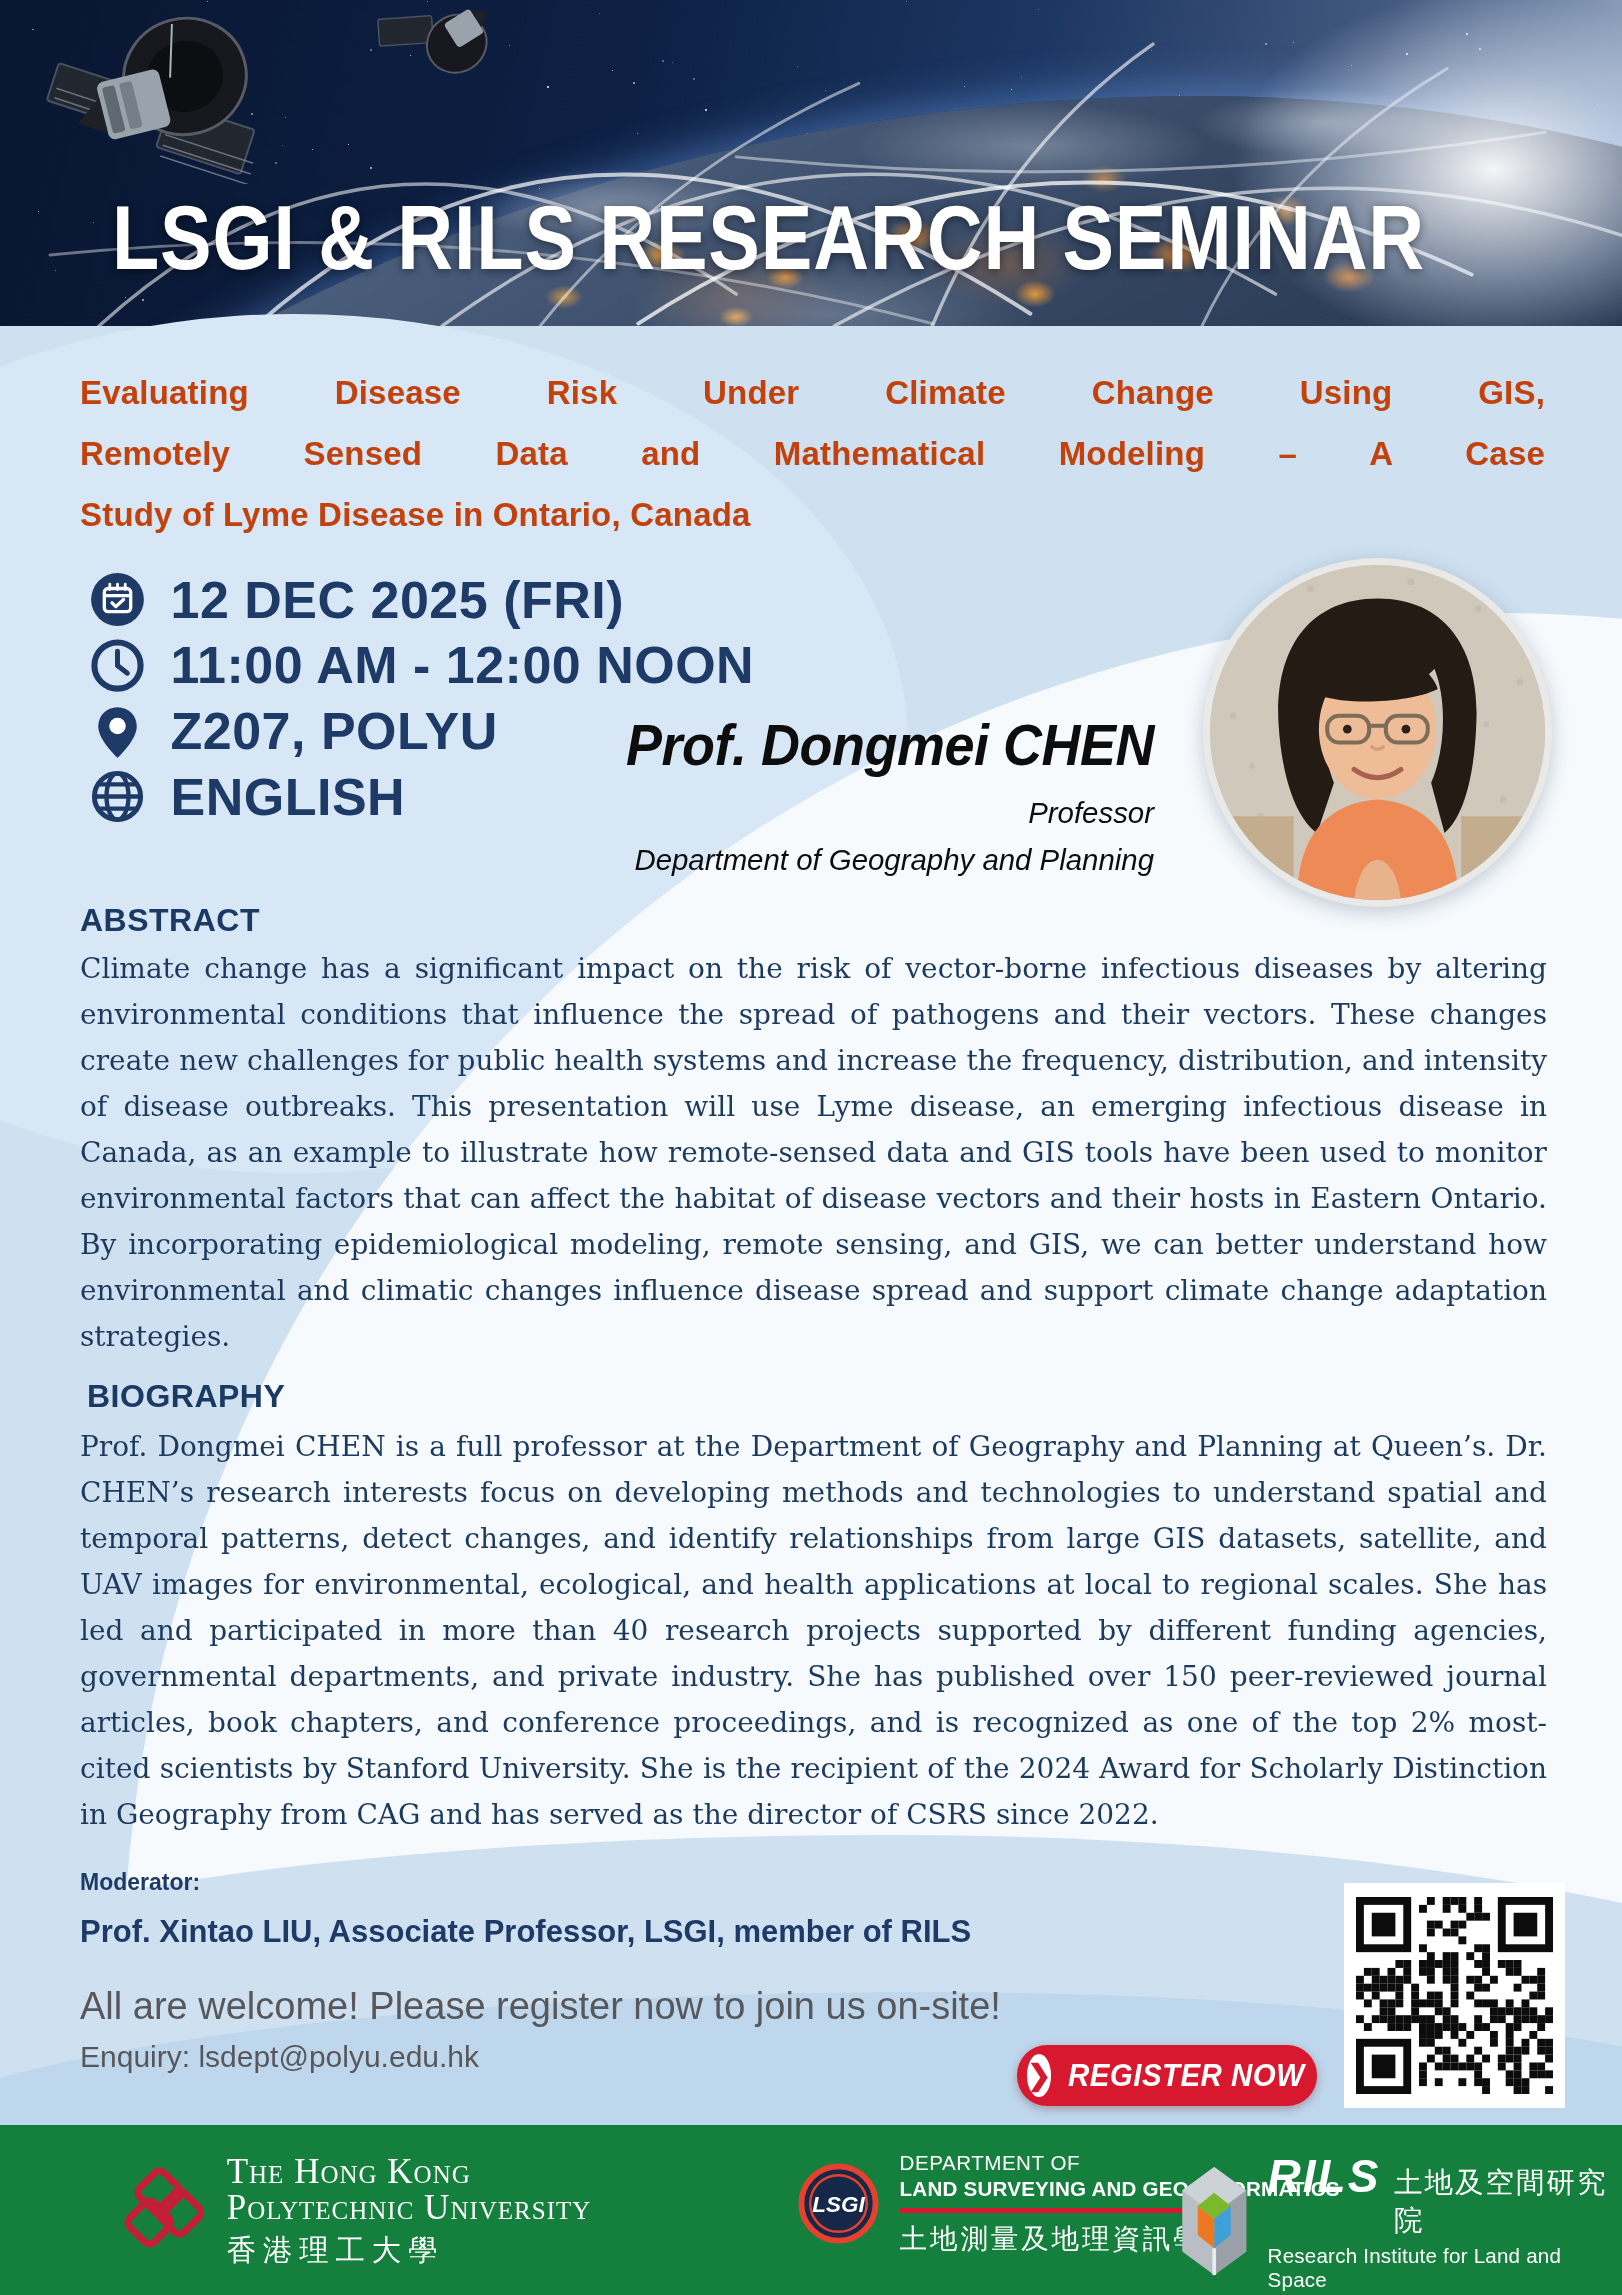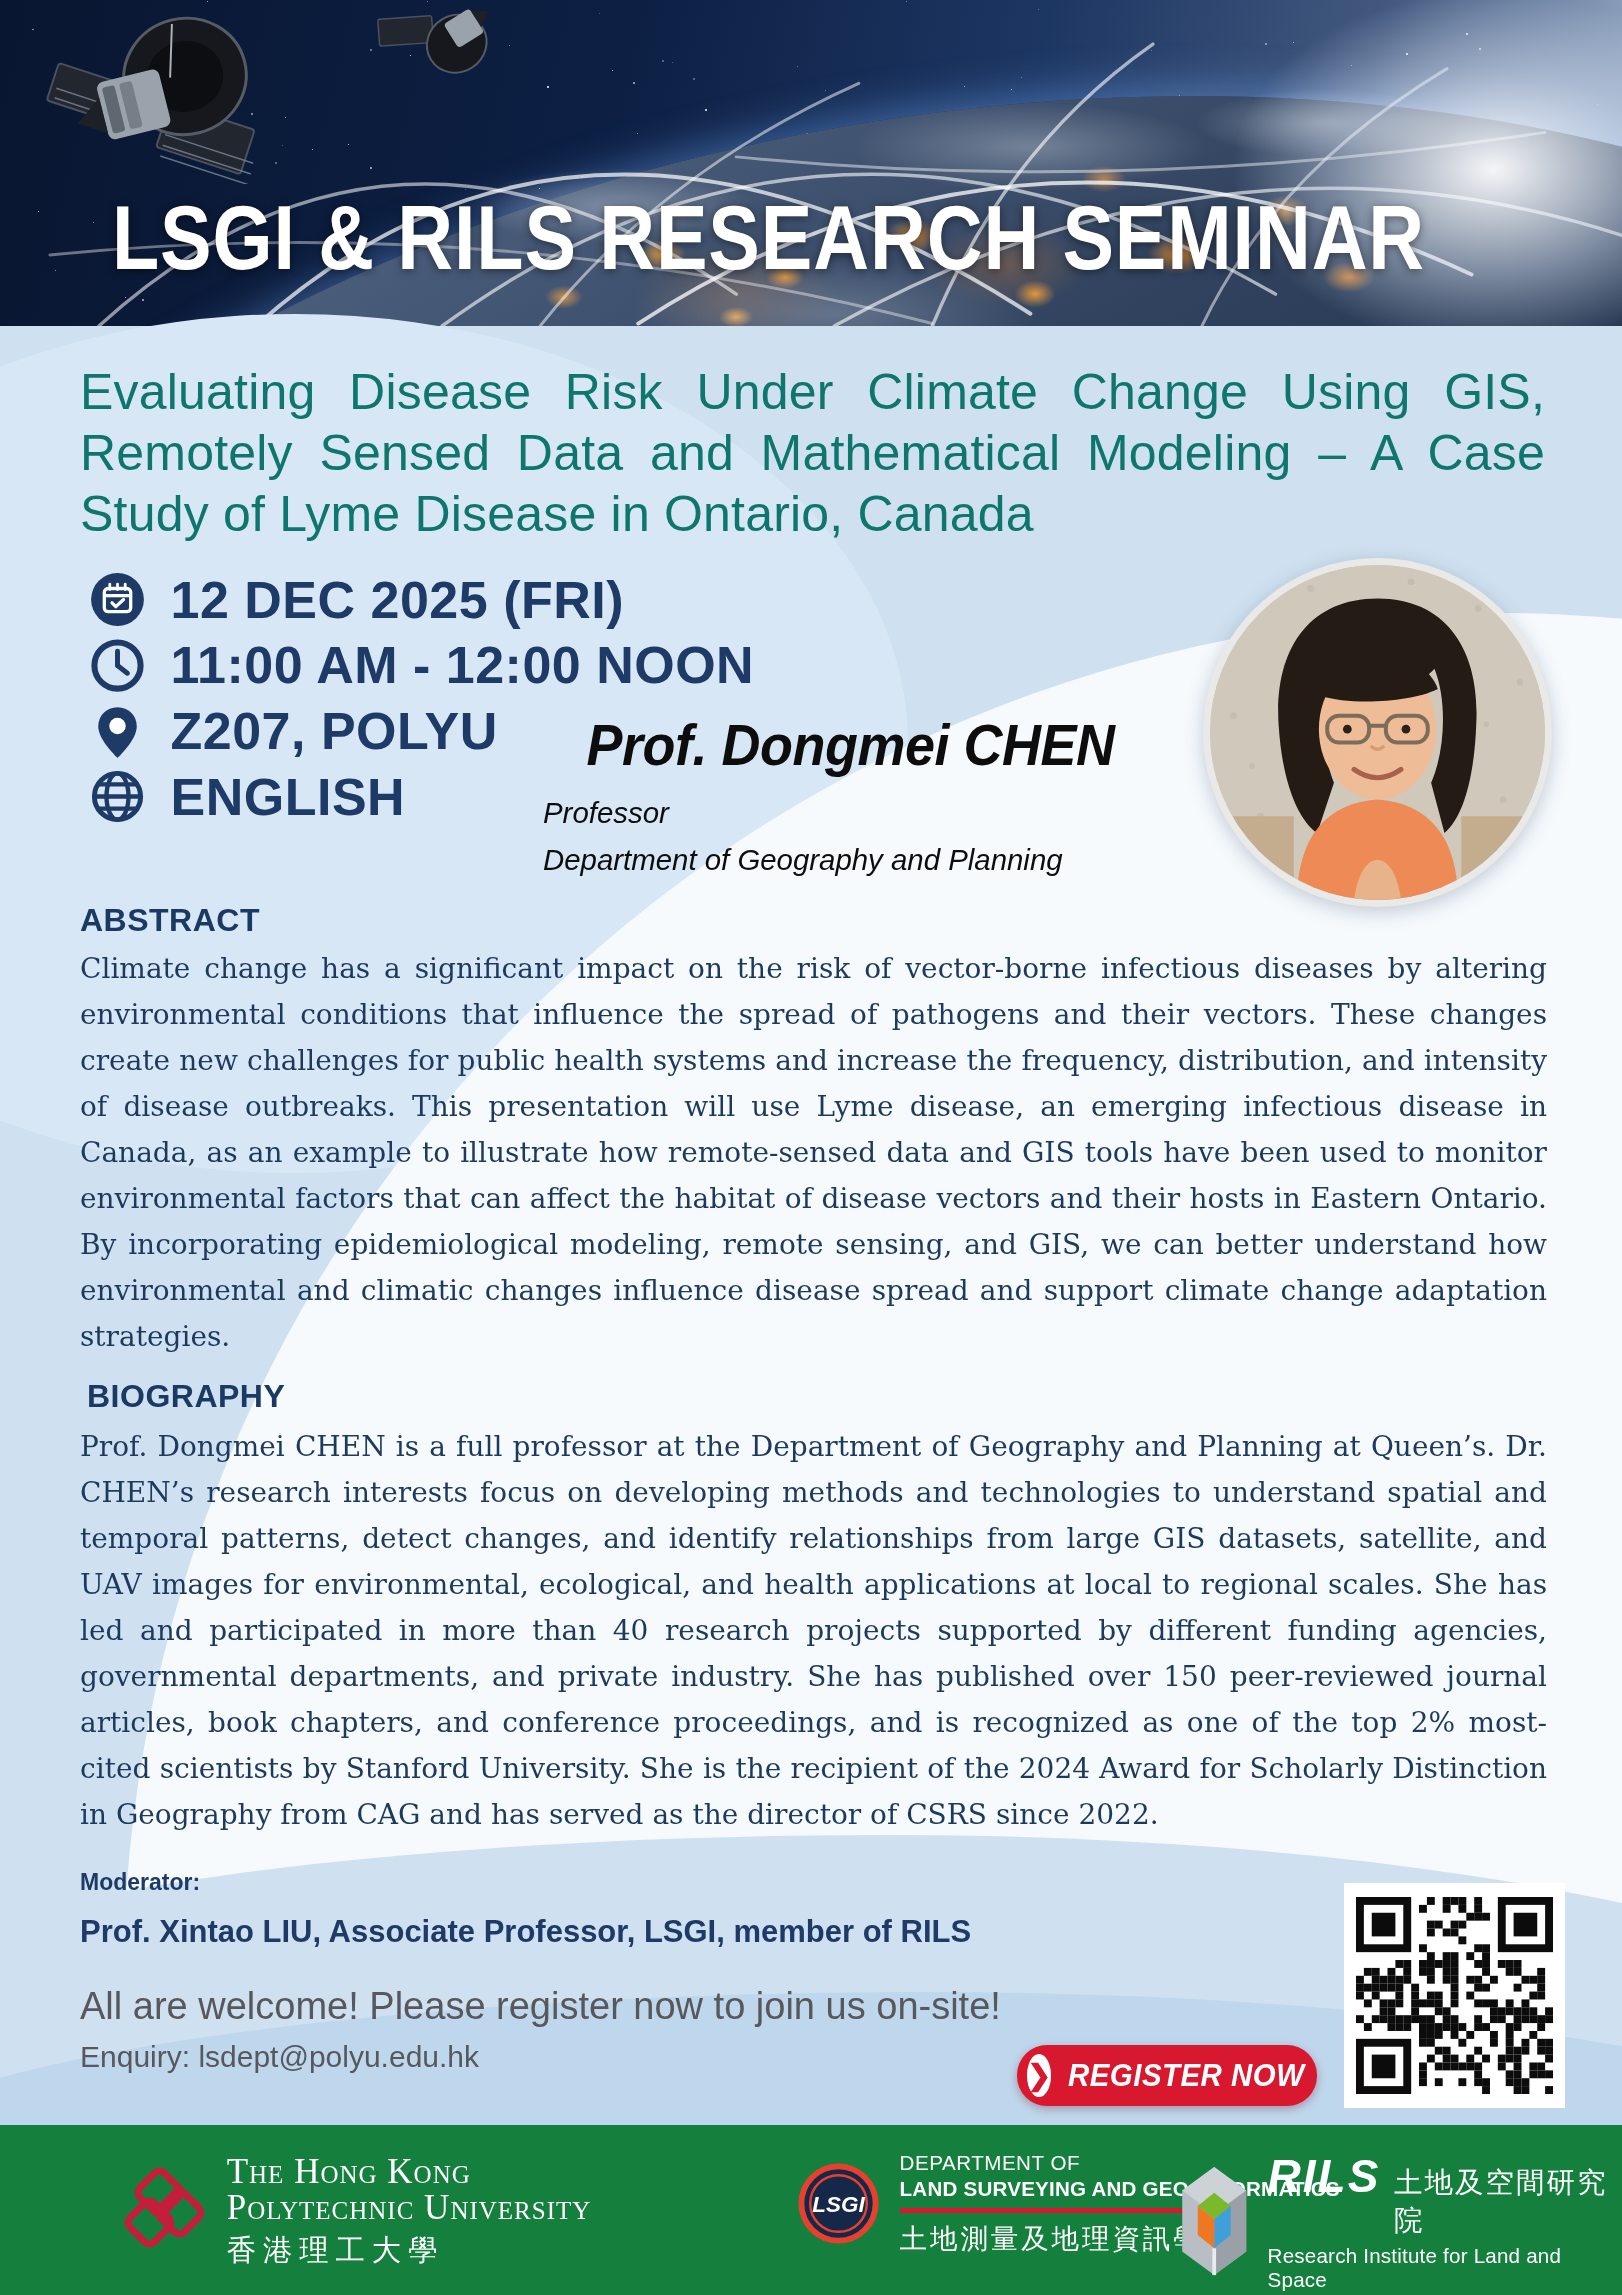--- a/index.html
+++ b/index.html
@@ -48,33 +48,33 @@
   .bg-white-circle { position:absolute; left:123px; top:613px; width:2748px; height:2748px; border-radius:50%;
     background:#f6fafd; }
   .bg-topleft-arc { position:absolute; left:-319px; top:314px; width:1227px; height:859px; border-radius:50%;
     background:#d8e7f5; }
   .bg-bottom-blue { position:absolute; left:-147px; top:1835px; width:2159px; height:1080px;
     border-radius:48% 52% 0 0 / 16% 26% 0 0; background:#cfe1f0; }
   .bg-bottom-blue2 { position:absolute; left:-147px; top:1992px; width:2159px; height:785px;
     border-radius:50% 50% 0 0 / 22% 30% 0 0; background:#bed7ec; }
 
   
-  .sem-title { position:absolute; left:80px; top:362px; width:1465px; color:#0f766e;
-    font-size:50px; font-weight:normal; line-height:61px; letter-spacing:0.2px; }
+  .sem-title { position:absolute; left:80px; top:362px; width:1465px; color:#c2410c;
+    font-size:33px; font-weight:bold; line-height:61px; letter-spacing:0.2px; }
   .sem-title .jline { text-align:justify; text-align-last:justify; }
   .sem-title .lline { text-align:left; }
 
   
   .info-list { position:absolute; left:90px; top:572px; }
   .info-row { display:flex; align-items:center; gap:25.5px; height:55px; margin-bottom:10.8px; }
   .info-row svg { width:55px; height:55px; flex:0 0 auto; }
   .info-text { color:#1e3a66; font-size:52px; font-weight:bold; letter-spacing:0.5px; white-space:nowrap; }
 
   
-  .speaker-block { position:absolute; left:543px; top:711px; width:622px; color:#0d0d0d; }
+  .speaker-block { position:absolute; left:532px; top:711px; width:622px; text-align:right; color:#0d0d0d; }
   .speaker-name { font-size:58px; font-weight:bold; font-style:italic; letter-spacing:-0.5px; white-space:nowrap;
     transform:scaleX(.93); transform-origin:right top; }
   .speaker-sub { font-size:29.4px; font-style:italic; line-height:47px; margin-top:10.8px; }
   .photo { position:absolute; left:1203px; top:558px; width:349px; height:349px; border-radius:50%;
     border:7.9px solid #e9e9e7; box-shadow:0 4.9px 19.6px rgba(40,60,90,.25); overflow:hidden; background:#d2ccc0; }
   .photo svg { width:100%; height:100%; display:block; }
 
   
   .sec-heading { position:absolute; color:#1b3a63; font-size:32px; font-weight:800; letter-spacing:0.5px; }
   .body-text { position:absolute; left:80px; width:1467px; color:#1c3a5e; font-family:"DejaVu Serif", serif;

